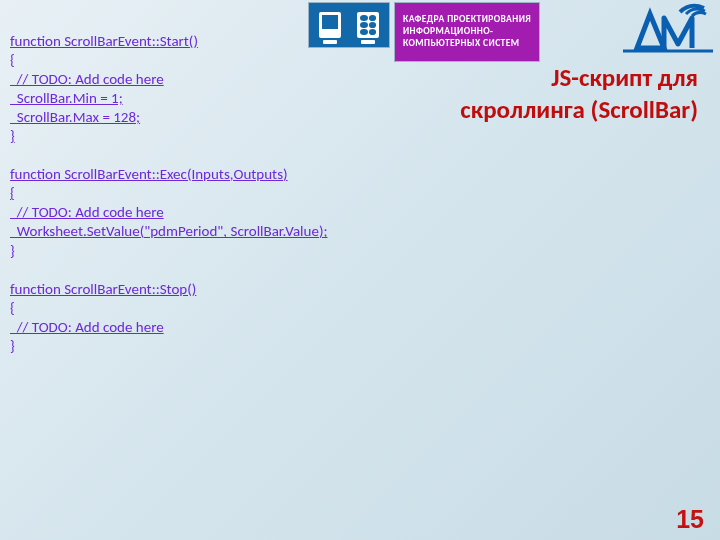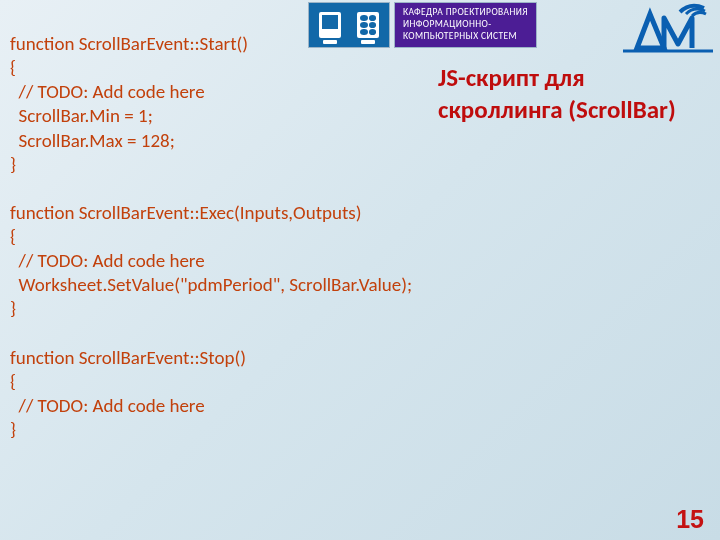--- a/index.html
+++ b/index.html
@@ -62,27 +62,27 @@
       gap: 1px;
       padding: 3px;
     }
     .badge-icons .device.dots span {
       background: #1268a8;
       border-radius: 50%;
       width: 100%;
       height: 100%;
     }
     .badge-text {
-      height: 46px;
-      background: #4c1d95;
+      height: 60px;
+      background: #a21caf;
       border: 1px solid #9cb4c7;
       color: #fff;
       font-size: 9.5px;
       line-height: 1.25;
-      font-weight: 400;
+      font-weight: 700;
       letter-spacing: 0.4px;
       display: flex;
       align-items: center;
       padding: 0 8px;
       text-transform: uppercase;
       white-space: pre-line;
     }
     .logo-am {
       position: absolute;
       top: 0px;
@@ -93,31 +93,32 @@
     .logo-am svg { width: 100%; height: 100%; }
     .title-right {
       position: absolute;
       right: 22px;
       top: 62px;
       width: 260px;
       color: #bf0d0d;
       font-size: 25px;
       line-height: 1.28;
       font-weight: 700;
-      text-align: left;
+      text-align: right;
     }
     .code-block {
       position: absolute;
       left: 10px;
       top: 32px;
-      font-size: 19px;
+      font-size: 15px;
       line-height: 1.27;
-      color: #c2410c;
+      color: #6d28d9;
       white-space: pre;
       font-family: Calibri, "Segoe UI", sans-serif;
+      text-decoration: underline;
     }
     .page-number {
       position: absolute;
       right: 16px;
       bottom: 6px;
       color: #c41212;
       font-family: Liberation Sans, sans-serif;
       font-size: 25px;
       font-weight: 700;
     }

